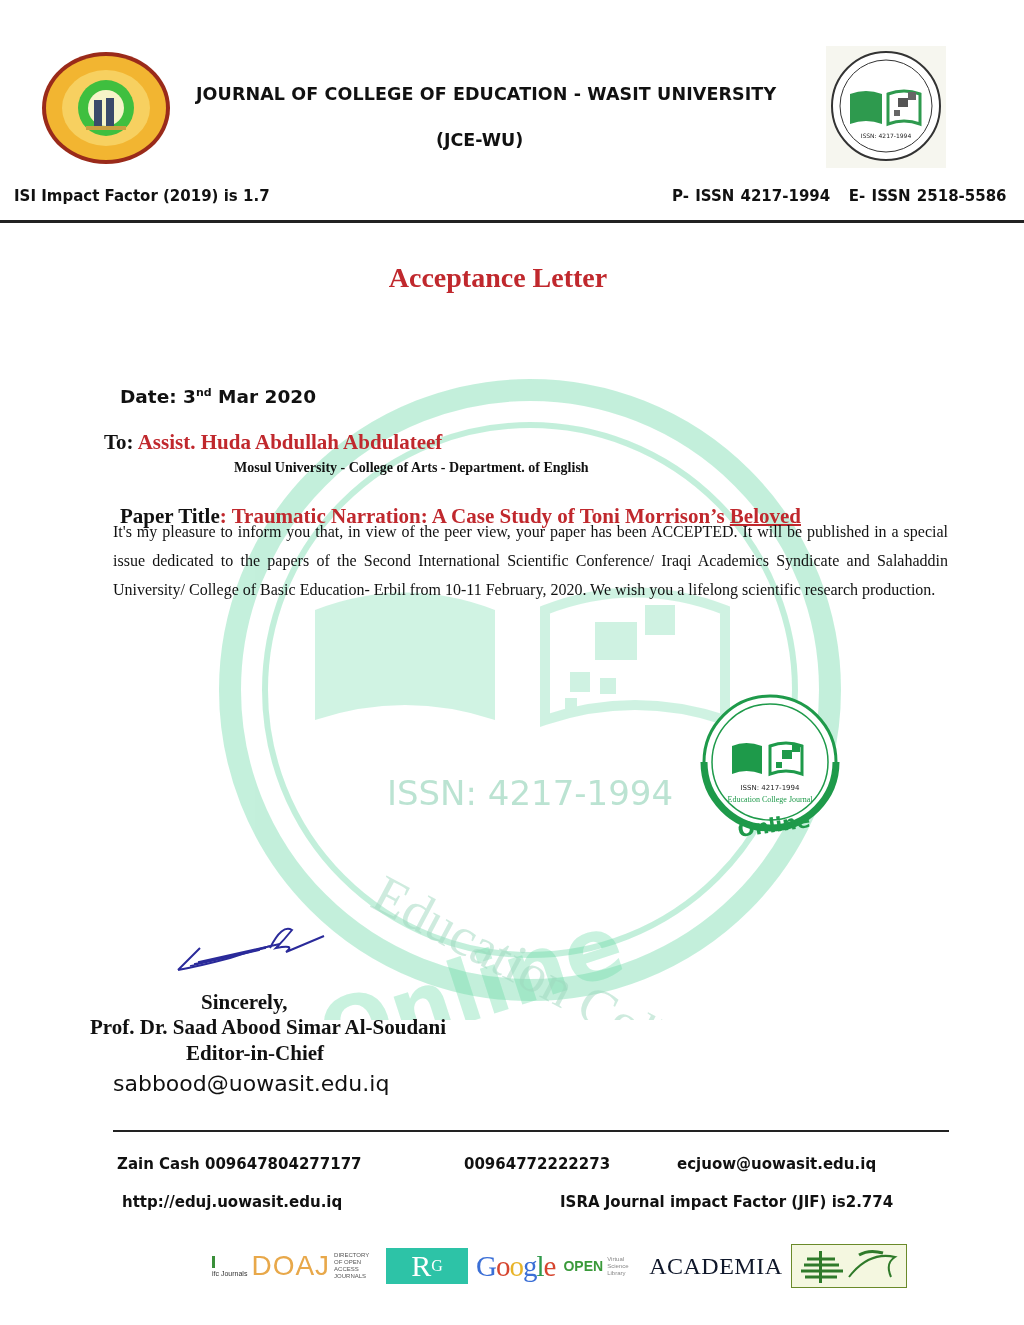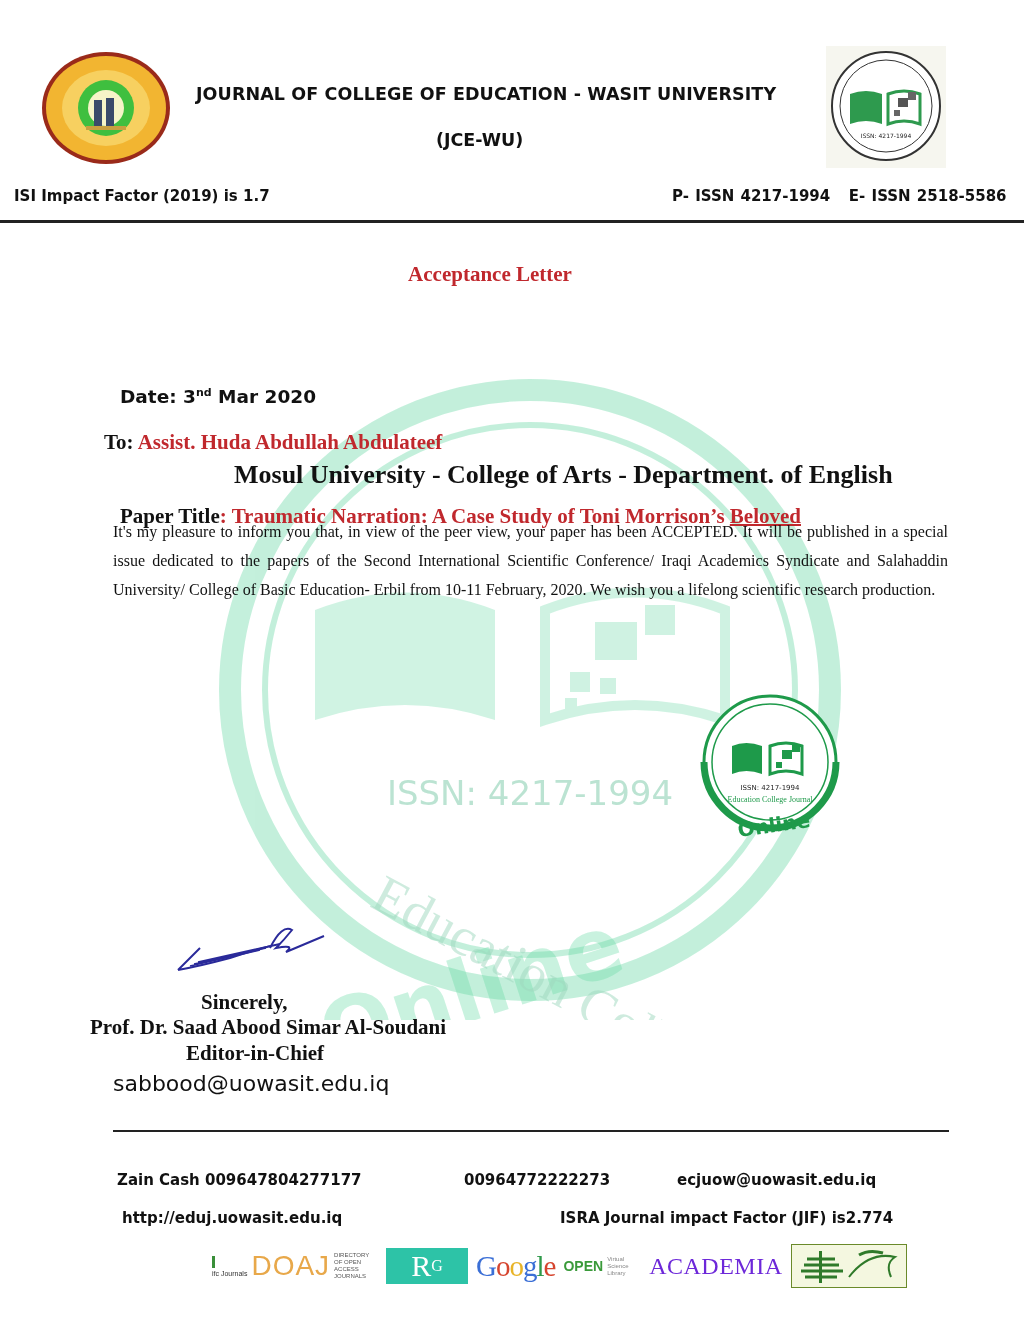--- a/index.html
+++ b/index.html
@@ -16,61 +16,61 @@
   #journal-abbr { left: 436px; top: 130px; font-size: 17.5px; text-align: right; }
   #logo-right { left: 826px; top: 46px; width: 120px; height: 122px; background: #f6f6ef; }
   #impact-left { left: 14px; top: 187px; font-size: 15px; }
   #issn-right { left: 672px; top: 187px; font-size: 15px; word-spacing: 1px; }
   #header-rule { left: 0; top: 220px; width: 1024px; height: 3px; background: #222; }
 
   
   #watermark { left: 205px; top: 360px; width: 650px; height: 660px; }
 
   
-  #letter-title { left: 0; width: 980px; text-align: center; top: 262px; font-size: 21px; }
+  #letter-title { left: 8px; width: 980px; text-align: center; top: 262px; font-size: 28px; }
   #date-line { left: 120px; top: 386px; font-size: 18.5px; }
   #date-line sup { font-size: 11px; vertical-align: 7px; }
   #to-line { left: 104px; top: 430px; font-size: 21px; }
-  #affiliation { left: 234px; top: 460px; font-size: 26px; }
+  #affiliation { left: 234px; top: 460px; font-size: 14px; }
   #paper-line { left: 120px; top: 504px; font-size: 21px; }
   #paper-line u { text-decoration-thickness: 2px; }
   #body-text { left: 113px; top: 517px; width: 835px; font-size: 16px; line-height: 29px; text-align: justify; }
 
   
   #stamp { left: 690px; top: 690px; width: 160px; height: 150px; }
 
   
   #signature { left: 170px; top: 918px; width: 160px; height: 60px; }
   #sincerely { left: 201px; top: 990px; font-size: 21px; }
   #signer-name { left: 90px; top: 1015px; font-size: 21px; }
   #signer-role { left: 148px; top: 1041px; font-size: 21px; margin-left: 38px; }
   #signer-email { left: 113px; top: 1071px; font-size: 22px; }
 
   
   #footer-rule { left: 113px; top: 1130px; width: 836px; height: 2px; background: #222; }
-  .foot { font-size: 15px; font-weight: bold; font-family: "DejaVu Sans", "Liberation Sans", sans-serif; margin-top: 16px; }
+  .foot { font-size: 15px; font-weight: bold; font-family: "DejaVu Sans", "Liberation Sans", sans-serif; }
   #f-zain { left: 117px; top: 1155px; }
   #f-phone { left: 464px; top: 1155px; }
   #f-email { left: 677px; top: 1155px; }
   #f-url { left: 122px; top: 1193px; }
   #f-isra { left: 560px; top: 1193px; text-align: center; }
 
   
   #logos { left: 212px; top: 1243px; height: 46px; display: flex; align-items: center; gap: 8px; }
   .lg { display: flex; align-items: center; }
   #lg-doaj .doaj-word { font-family: "Liberation Sans", sans-serif; font-size: 28px; color: #e8a84a; letter-spacing: 1px; font-weight: 300; }
   #lg-doaj .ifc { font-size: 7px; color: #333; display: flex; flex-direction: column; align-items: flex-start; margin-right: 4px; }
   #lg-doaj .ifc .bar { width: 3px; height: 12px; background: #3a8f3a; margin-bottom: 2px; }
   #lg-doaj .doaj-sub { font-size: 6px; color: #555; line-height: 7px; margin-left: 4px; }
   #lg-rg { width: 82px; height: 36px; background: #2dc3a7; color: #fff; font-family: "Liberation Serif", serif; font-size: 30px; justify-content: center; position: relative; }
   #lg-rg sup { font-size: 16px; vertical-align: 12px; }
   #lg-google { font-family: "Liberation Serif", serif; font-size: 29px; letter-spacing: -1px; }
   #lg-iraq { font-size: 14px; font-weight: bold; color: #3a9a3a; }
   #lg-iraq .sub { font-size: 6px; color: #888; font-weight: normal; margin-left: 4px; line-height: 7px; }
-  #lg-academia { font-family: "Liberation Serif", serif; font-size: 24px; color: #6d28d9; letter-spacing: 0.5px; }
+  #lg-academia { font-family: "Liberation Serif", serif; font-size: 24px; color: #0f172a; letter-spacing: 0.5px; }
   #lg-tree { width: 114px; height: 42px; border: 1px solid #6a8a2a; background: #f4f7e0; justify-content: center; }
 </style>
 </head>
 <body>
 
 <svg id="watermark" class="abs" viewBox="0 0 650 660">
   <g opacity="0.35" fill="none" stroke="#56d49a">
     <circle cx="325" cy="330" r="300" stroke-width="22"></circle>
     <circle cx="325" cy="330" r="265" stroke-width="6"></circle>
   </g>

